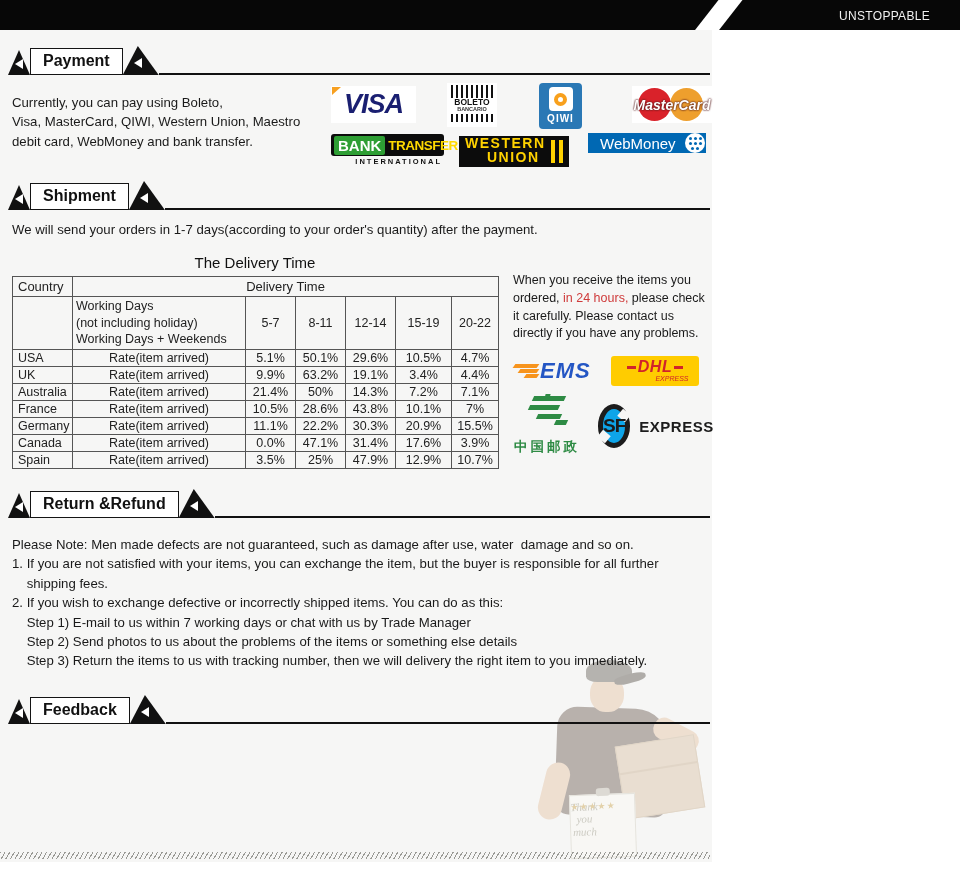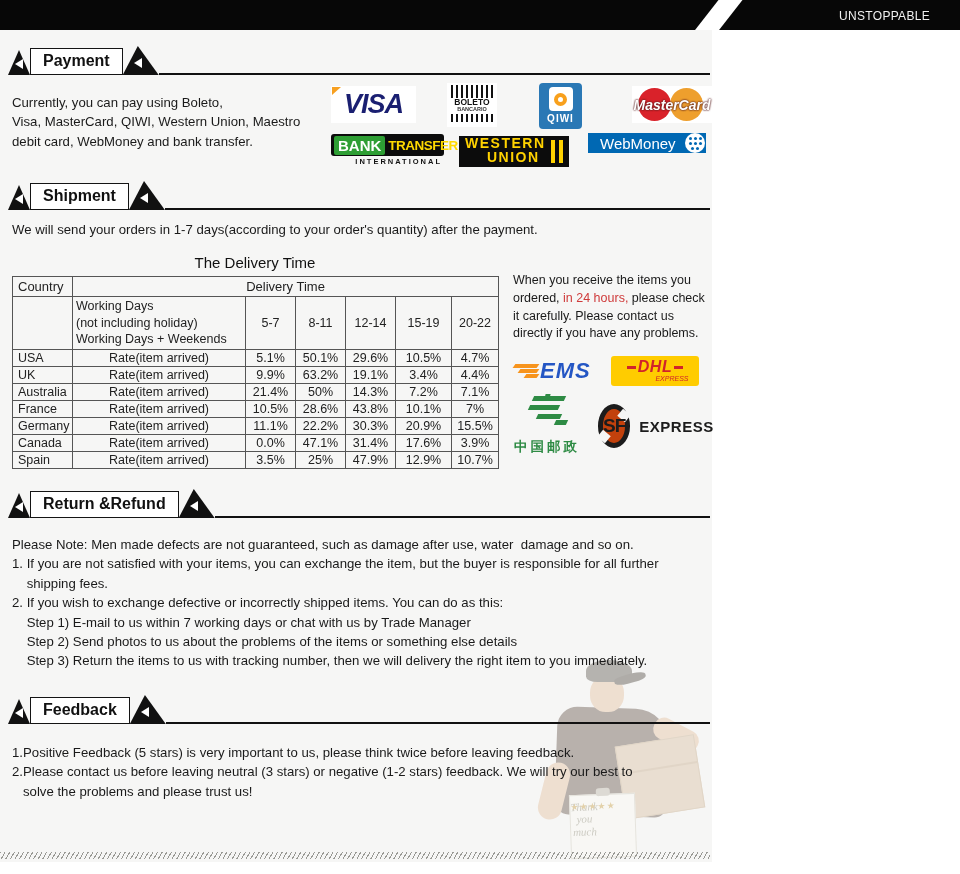--- a/index.html
+++ b/index.html
@@ -87,21 +87,21 @@
   .cpost{left:514px;top:364px;width:66px;height:70px;text-align:center;}
   .cp-emblem{position:relative;width:44px;height:38px;margin:0 auto;}
   .cp-emblem span{position:absolute;background:#2e8b44;height:5px;}
   .cpe1{left:8px;top:2px;width:32px;transform:skewX(-25deg);}
   .cpe2{left:4px;top:11px;width:30px;transform:skewX(-25deg);}
   .cpe3{left:12px;top:20px;width:24px;transform:skewX(-25deg);}
   .cpe4{left:20px;top:0;width:5px;height:34px;transform:skewX(-14deg);}
   .cpe5{left:30px;top:26px;width:12px;transform:skewX(-25deg);}
   .cp-txt{font-size:13.5px;font-weight:bold;color:#2e8b44;letter-spacing:3px;margin-top:6px;}
   .sf{left:598px;top:372px;width:112px;height:48px;display:flex;align-items:center;}
-  .sf-circle{position:relative;width:44px;height:44px;border:5px solid #1c1c1c;border-radius:50%;background:#c2410c;display:flex;align-items:center;justify-content:center;}
+  .sf-circle{position:relative;width:44px;height:44px;border:5px solid #1c1c1c;border-radius:50%;background:#0ea5e9;display:flex;align-items:center;justify-content:center;}
   .sf-gap1,.sf-gap2{position:absolute;width:10px;height:9px;background:#f6f6f5;}
   .sf-gap1{right:-4px;top:2px;transform:rotate(40deg);}
   .sf-gap2{left:-4px;bottom:2px;transform:rotate(40deg);}
   .sf-txt{font-weight:bold;font-size:19px;color:#1c1c1c;position:relative;letter-spacing:-1px;}
   .sf-express{font-weight:bold;font-size:15px;color:#1c1c1c;margin-left:9px;letter-spacing:.5px;}
 
   
   .man{position:absolute;left:528px;top:628px;width:182px;height:202px;z-index:1;opacity:.40;}
   .man div{position:absolute;}
   .cap{left:58px;top:2px;width:46px;height:22px;background:#565048;border-radius:60% 60% 30% 30%;}
@@ -350,23 +350,20 @@
     Step 2) Send photos to us about the problems of the items or something else details
     Step 3) Return the items to us with tracking number, then we will delivery the right item to you immediately.</div>
 
     <div class="sec-head" style="top:662px">
       <span class="tri tri-l"></span>
       <span class="sec-label">Feedback</span>
       <span class="tri tri-r"></span>
       <span class="sec-rule"></span>
     </div>
 
-    <div class="para" style="left:12px;top:713px;width:698px">1.Positive Feedback (5 stars) is very important to us, please think twice before leaving feedback.
-2.Please contact us before leaving neutral (3 stars) or negative (1-2 stars) feedback. We will try our best to
-   solve the problems and please trust us!</div>
 
     <div class="man">
       <div class="torso"></div>
       <div class="arm-l"></div>
       <div class="arm-r"></div>
       <div class="pbox"></div>
       <div class="face"></div>
       <div class="cap"></div>
       <div class="cap-brim"></div>
       <div class="sign">

